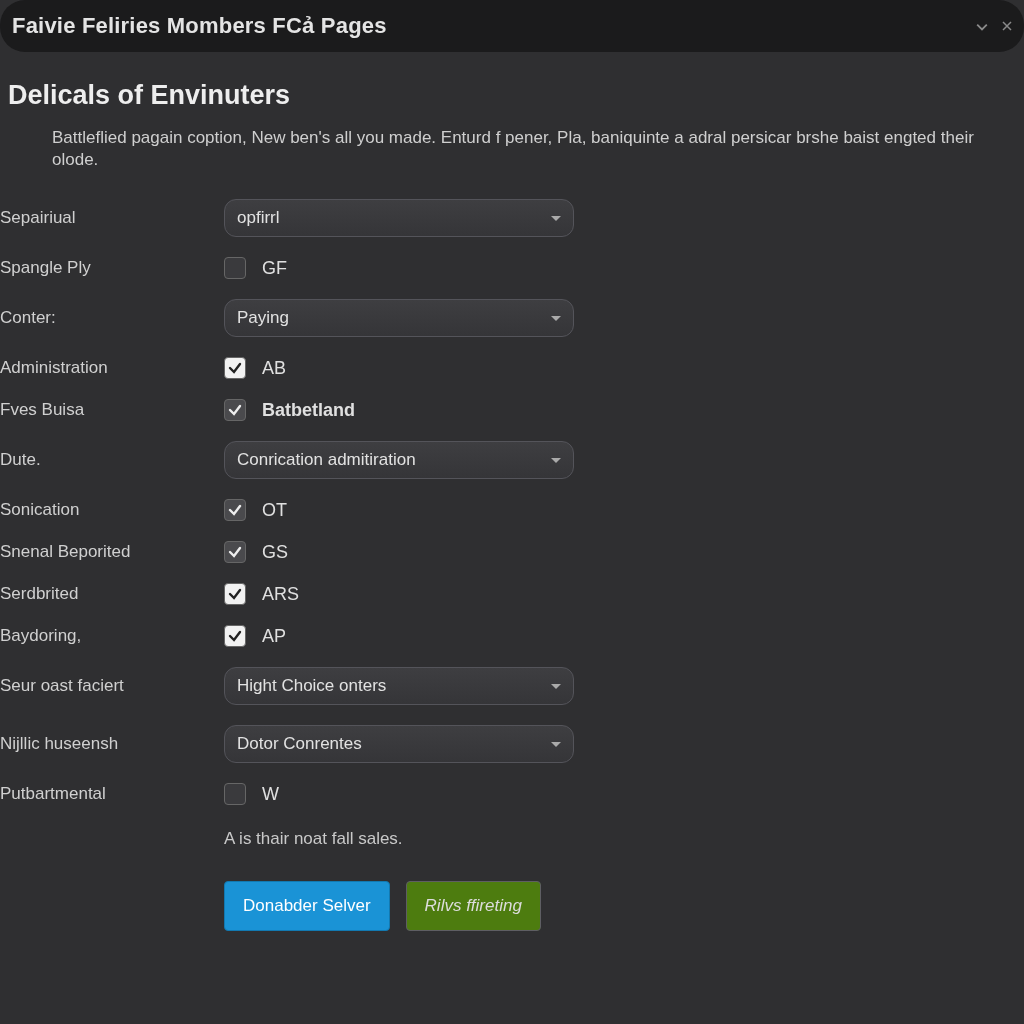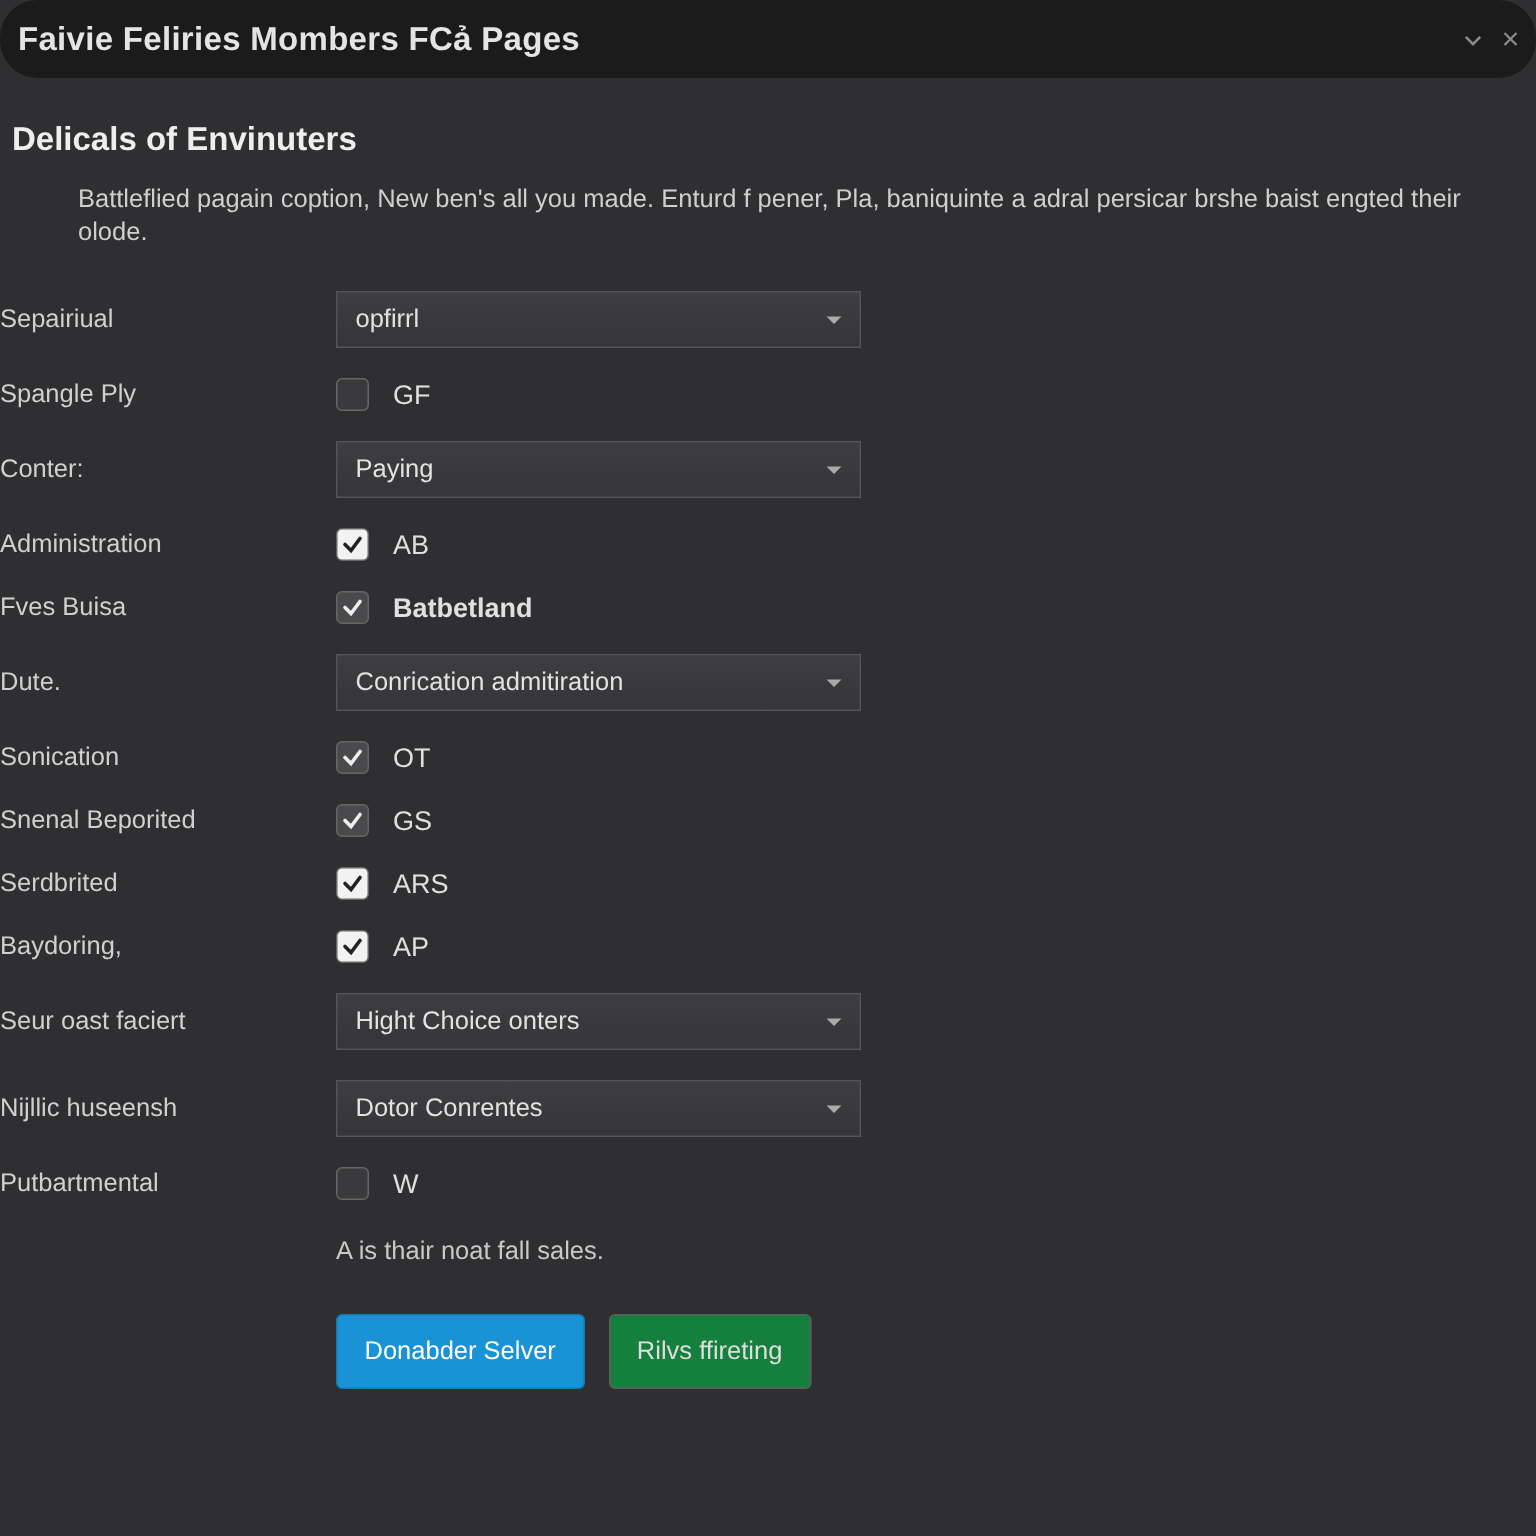--- a/index.html
+++ b/index.html
@@ -23,21 +23,21 @@
     font-weight: 600;
     color: #e4e4e4;
     letter-spacing: 0.2px;
   }
   .titlebar-controls { display: flex; gap: 14px; align-items: center; }
   .tb-icon { color: #8a8a8a; font-size: 14px; }
   .content {
     padding: 28px 0 0 0;
   }
   .page-heading {
-    font-size: 22px;
+    font-size: 27px;
     font-weight: 700;
     color: #eeeeee;
     padding: 0 8px 16px 8px;
   }
   .page-desc {
     font-size: 17px;
     color: #cfcfcf;
     padding: 0 8px 28px 8px;
     line-height: 1.3;
     margin-left: 44px;
@@ -61,21 +61,21 @@
     gap: 16px;
   }
   .select {
     display: flex;
     align-items: center;
     justify-content: space-between;
     width: 350px;
     height: 38px;
     background: linear-gradient(#3e3e41, #353538);
     border: 1px solid #54545a;
-    border-radius: 0;
+    border-radius: 12px;
     padding: 0 12px;
     color: #e2e2e2;
     font-size: 17px;
     cursor: pointer;
   }
   .select .chev {
     width: 0; height: 0;
     border-left: 5px solid transparent;
     border-right: 5px solid transparent;
     border-top: 5px solid #aaa;
@@ -117,23 +117,24 @@
     display: inline-flex; align-items: center; justify-content: center;
     cursor: pointer;
     border: 1px solid transparent;
   }
   .btn.primary {
     background: #1a93d6;
     color: #fff;
     border-color: #1279b1;
   }
   .btn.secondary {
-    background: #15803d;
+    background: #4d7c0f;
     color: #ddd;
     border-color: #5e5e63;
+    font-style: italic;
   }
 </style>
 </head>
 <body>
 
 <div class="titlebar">
   <div class="titlebar-title">Faivie Feliries Mombers FCả Pages</div>
   <div class="titlebar-controls">
     <span class="tb-icon">
       <svg viewBox="0 0 10 6" width="12" height="8">

